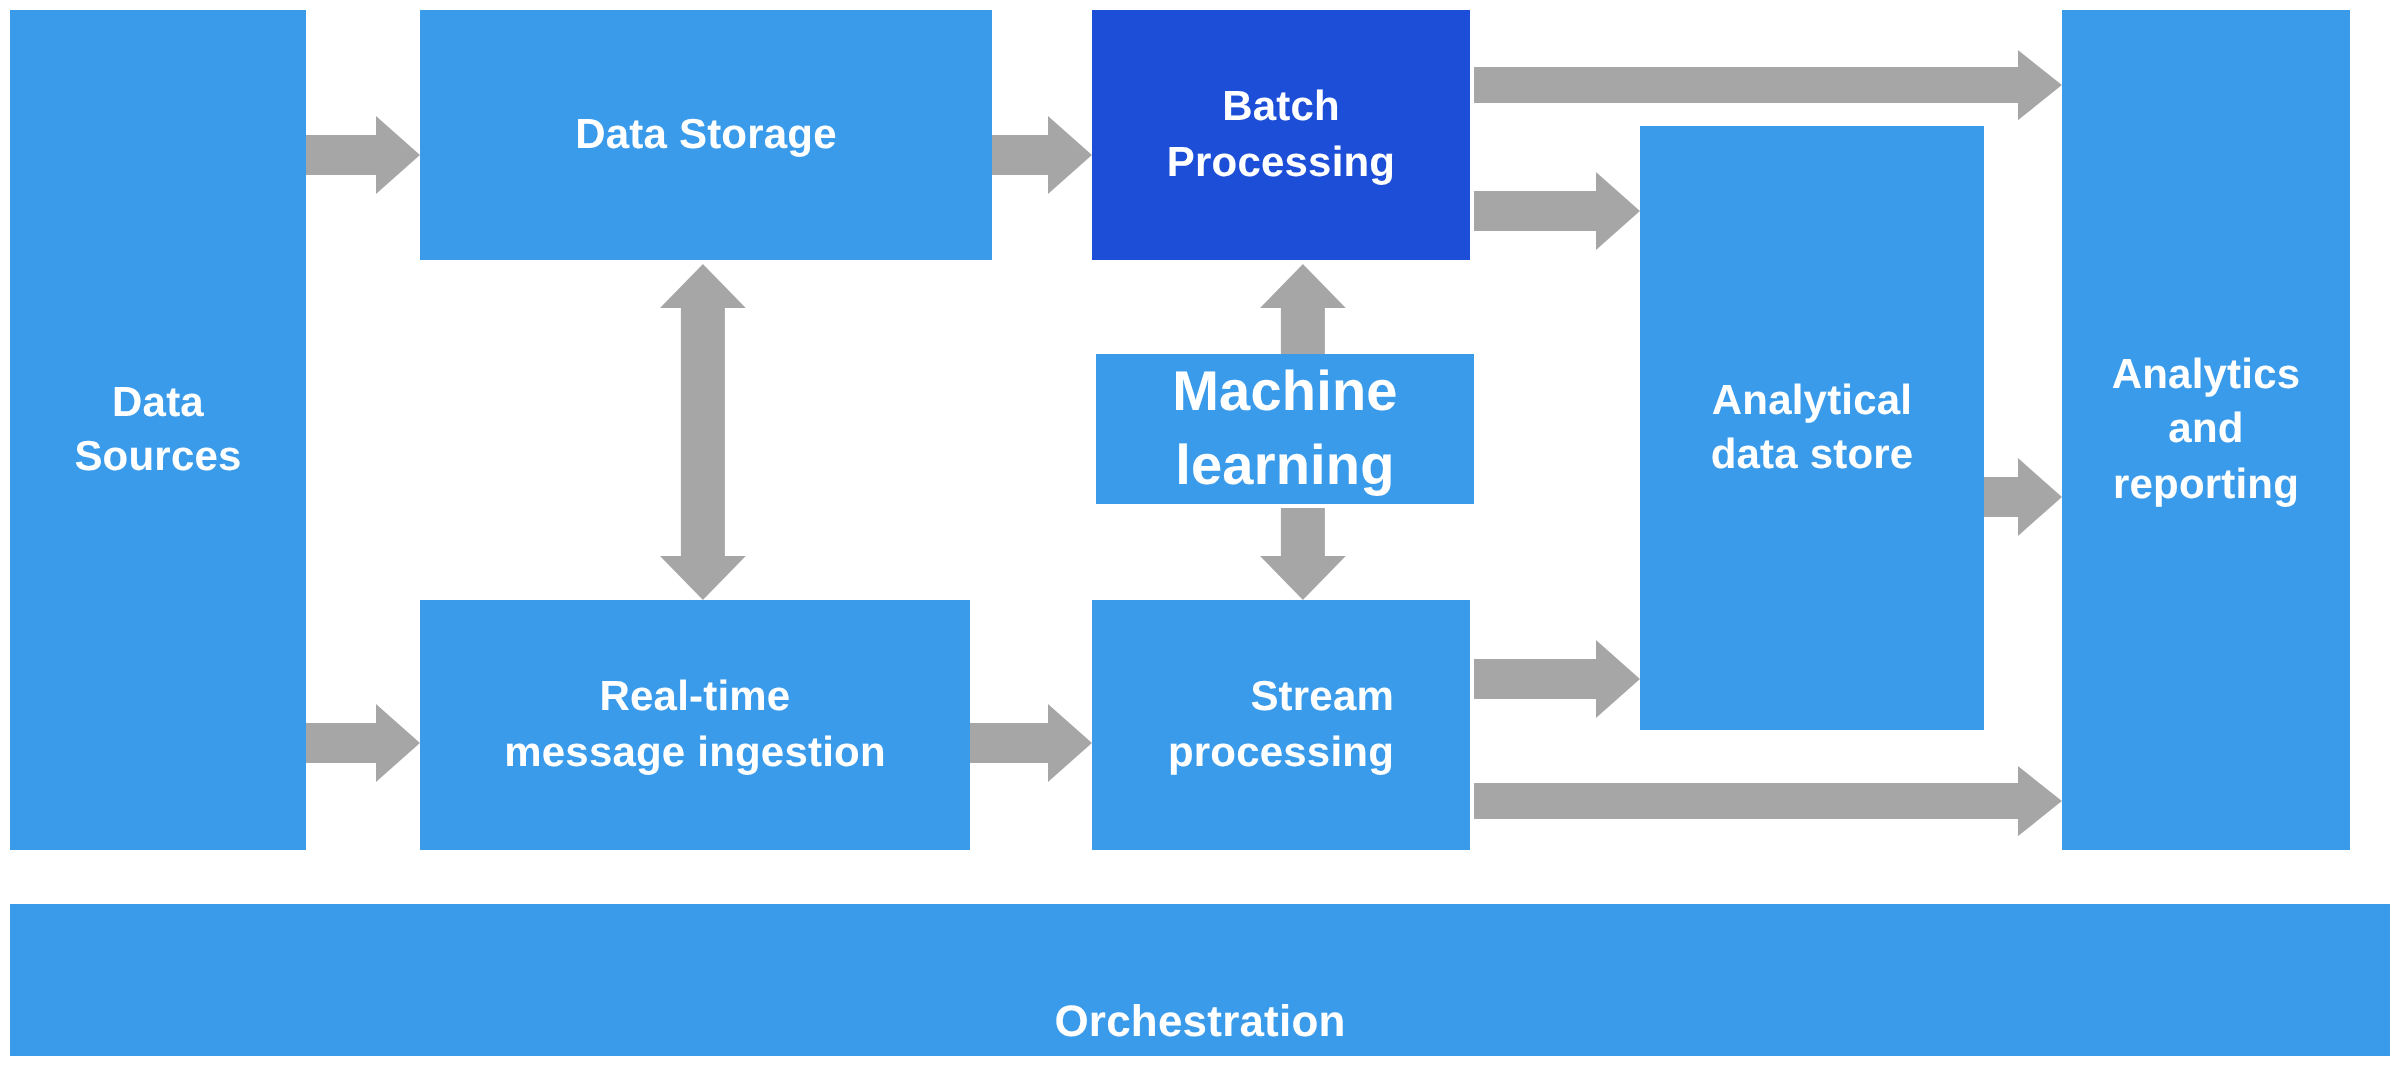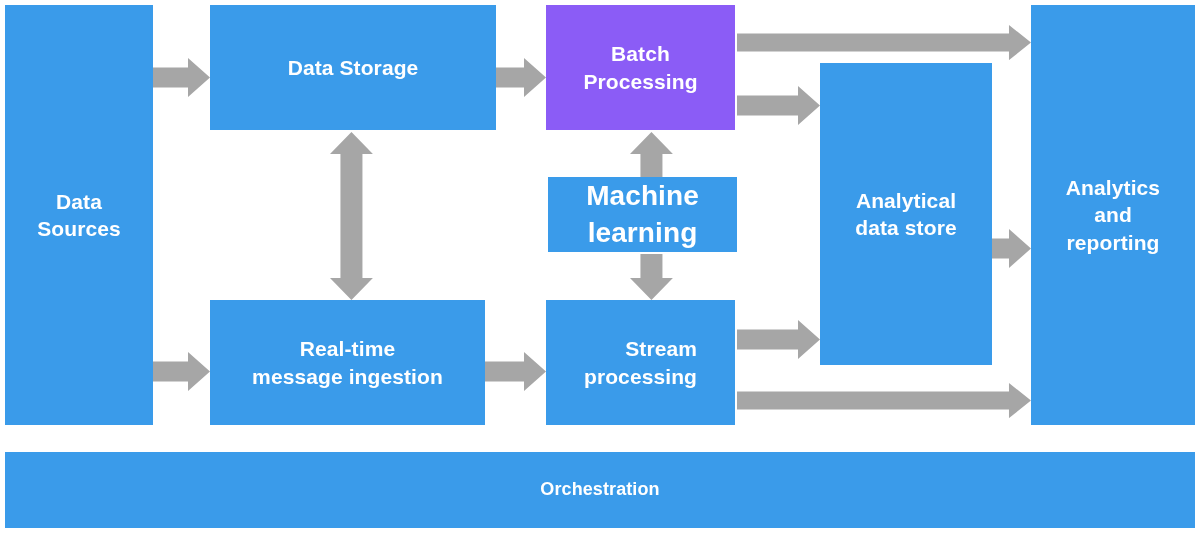--- a/index.html
+++ b/index.html
@@ -29,21 +29,21 @@
     font-family: "Liberation Sans", sans-serif;
     font-size: 21px;
     font-weight: 600;
     line-height: 1.30;
     letter-spacing: 0.1px;
     box-sizing: border-box;
     padding: 2px 6px;
     white-space: pre-line;
   }
   .node.small { font-size: 28px; }
-  .node.bar   { font-size: 18px; }
+  .node.bar   { font-size: 22px; align-items: flex-end; }
   .arrow {
     position: absolute;
   }
   .arrow svg { display: block; }
 </style>
 </head>
 <body>
 
 <div id="diagram" style="width: 1200px; height: 536px; background: rgb(255, 255, 255);">
   <div id="arrow-layer">
@@ -105,25 +105,25 @@
       <div class="arrow" style="left: 984px; top: 229px;">
         <svg width="47" height="39" viewBox="0 0 47 39">
           <polygon points="0,9.5 25,9.5 25,0 47,19.5 25,39 25,29.5 0,29.5" fill="#a6a6a6"></polygon>
         </svg>
       </div>
     </div>
   <div id="node-layer">
       <div class="node" style="left: 5px; top: 5px; width: 148px; height: 420px; background: rgb(58, 155, 234); color: rgb(255, 255, 255);"><span>Data
 Sources</span></div>
       <div class="node" style="left: 210px; top: 5px; width: 286px; height: 125px; background: rgb(58, 155, 234); color: rgb(255, 255, 255);"><span>Data Storage</span></div>
-      <div class="node" style="left: 546px; top: 5px; width: 189px; height: 125px; background: #8b5cf6; color: rgb(255, 255, 255);"><span>Batch
+      <div class="node" style="left: 546px; top: 5px; width: 189px; height: 125px; background: #1d4ed8; color: rgb(255, 255, 255);"><span>Batch
 Processing</span></div>
       <div class="node" style="left: 820px; top: 63px; width: 172px; height: 302px; background: rgb(58, 155, 234); color: rgb(255, 255, 255);"><span>Analytical
 data store</span></div>
-      <div class="node" style="left: 1031px; top: 5px; width: 164px; height: 420px; background: rgb(58, 155, 234); color: rgb(255, 255, 255);"><span>Analytics
+      <div class="node" style="left: 1031px; top: 5px; width: 144px; height: 420px; background: rgb(58, 155, 234); color: rgb(255, 255, 255);"><span>Analytics
 and
 reporting</span></div>
       <div class="node small" style="left: 548px; top: 177px; width: 189px; height: 75px; background: rgb(58, 155, 234); color: rgb(255, 255, 255);"><span>Machine
 learning</span></div>
       <div class="node" style="left: 210px; top: 300px; width: 275px; height: 125px; background: rgb(58, 155, 234); color: rgb(255, 255, 255);"><span>Real-time
 message ingestion</span></div>
       <div class="node" style="left: 546px; top: 300px; width: 189px; height: 125px; background: rgb(58, 155, 234); color: rgb(255, 255, 255); text-align: right;"><span>Stream
 processing</span></div>
       <div class="node small bar" style="left: 5px; top: 452px; width: 1190px; height: 76px; background: rgb(58, 155, 234); color: rgb(255, 255, 255);"><span>Orchestration</span></div>
     </div>

